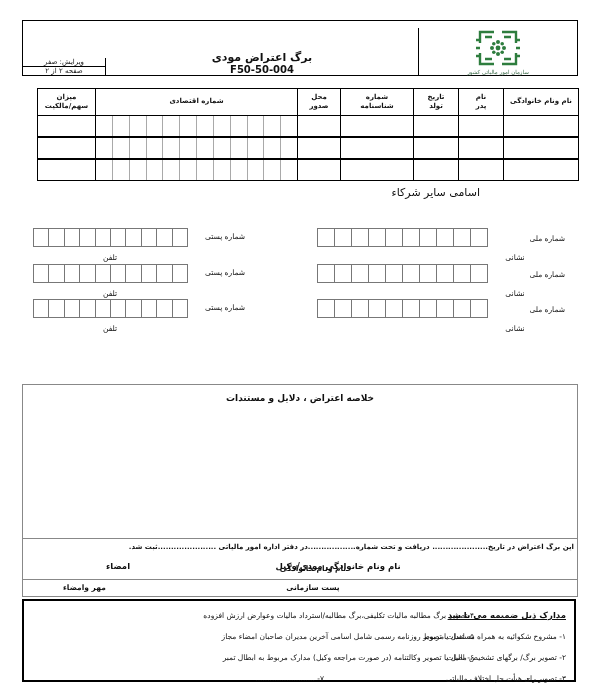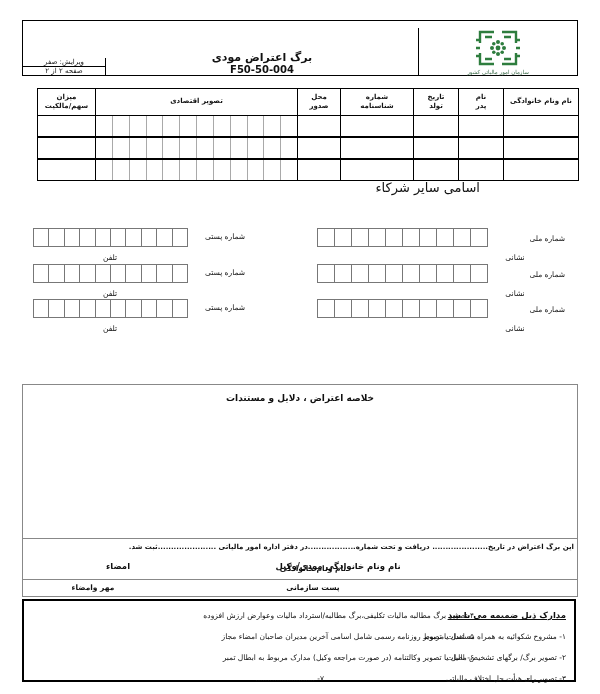--- a/index.html
+++ b/index.html
@@ -21,21 +21,21 @@
   .ptable{position:absolute;top:88px;left:37px;width:541px;border-collapse:collapse;
           table-layout:fixed;background:#fff;}
   .ptable th,.ptable td{border:1px solid #000;padding:0;margin:0;}
   .ptable th{font-size:7px;font-weight:bold;text-align:center;vertical-align:middle;
              white-space:pre-line;line-height:1.35;height:26px;}
   .ptable tr.data{height:20px;}
   .ptable tr.sep td{border-top:2px solid #000;}
   .econ-boxes{display:flex;height:20px;}
   .econ-boxes i{flex:1;border-left:1px solid #a9a9a9;}
   .econ-boxes i:last-child{border-left:none;}
-  .caption{position:absolute;top:180px;right:120px;font-size:13px;}
+  .caption{position:absolute;top:186px;right:120px;font-size:11px;}
   
   .crow{position:absolute;left:0;width:600px;height:42px;}
   .grid{position:absolute;top:0;display:flex;height:17px;border:1px solid #777;background:#fff;}
   .grid i{flex:1;border-left:1px solid #777;}
   .grid i:last-child{border-left:none;}
   .nat-grid{left:317px;width:169px;}
   .post-grid{left:33px;width:153px;}
   .lbl{position:absolute;font-size:7.5px;}
   .nat-lbl{left:495px;top:6px;width:70px;text-align:right;}
   .addr-lbl{left:493px;top:25px;width:44px;text-align:center;}
@@ -49,21 +49,21 @@
   .sum-sign{position:absolute;left:68px;top:176px;width:54px;text-align:center;
             font-size:8.5px;font-weight:bold;}
   
   .recbox{position:absolute;top:538px;left:22px;width:554px;height:57px;border:1px solid #888;}
   .rec-line{position:absolute;top:4px;right:3px;left:4px;font-size:7px;font-weight:bold;
             text-align:right;white-space:nowrap;overflow:hidden;}
   .rec-name{position:absolute;top:25px;left:238px;width:104px;text-align:center;
             font-size:7.5px;font-weight:bold;}
   .rec-post{position:absolute;top:44px;left:238px;width:104px;text-align:center;
             font-size:7.5px;font-weight:bold;}
-  .rec-stamp{position:absolute;top:44px;left:40px;width:60px;text-align:center;
+  .rec-stamp{position:absolute;top:44px;left:40px;width:60px;text-align:left;
              font-size:7.5px;font-weight:bold;}
   
   .attbox{position:absolute;top:599px;left:22px;width:550px;height:79px;border:2px solid #000;}
   .att-col{position:absolute;top:5px;text-align:right;}
   .att-right{right:8px;width:168px;}
   .att-left{right:100px;width:428px;}
   .att-hd{font-size:8.5px;font-weight:bold;text-decoration:underline;height:21px;line-height:18px;}
   .att-item{font-size:7.5px;height:21px;line-height:19px;white-space:nowrap;}
   .att-left .att-item:nth-child(4){padding-left:0;padding-right:150px;}
 </style>
@@ -121,21 +121,21 @@
       <tr>
         <th>نام ونام خانوادگی</th>
         <th>نام
 پدر</th>
         <th>تاریخ
 تولد</th>
         <th>شماره
 شناسنامه</th>
         <th>محل
 صدور</th>
-        <th>تصویر اقتصادی</th>
+        <th>شماره اقتصادی</th>
         <th>میزان
 سهم/مالکیت</th>
       </tr>
       <tr class="data">
         <td></td>
         <td></td>
         <td></td>
         <td></td>
         <td></td>
         <td>

